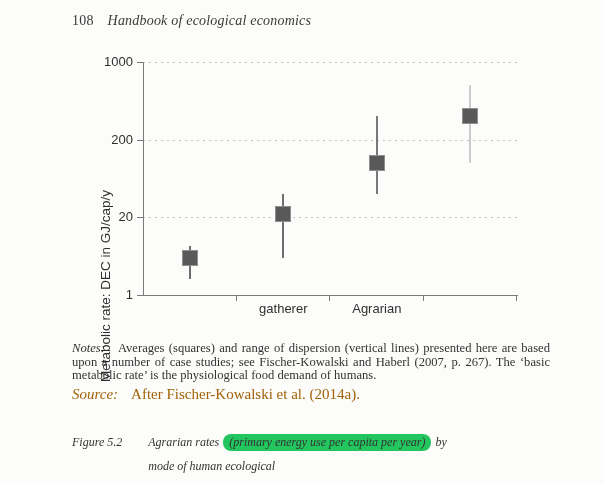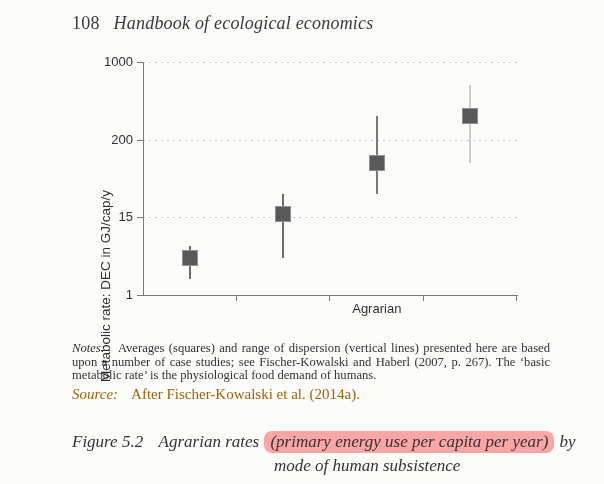--- a/index.html
+++ b/index.html
@@ -8,21 +8,21 @@
     background:#fcfcfa;
     overflow:hidden;
     position:relative;
     font-family:"Liberation Serif","DejaVu Serif",serif;
     color:#2f2f2f;
   }
   .page{position:absolute;inset:0;}
   
   .header{
     position:absolute;left:72px;top:13px;
-    font-size:18px;letter-spacing:.2px;color:#3a3a3a;
+    font-size:14px;letter-spacing:.2px;color:#3a3a3a;
     white-space:nowrap;
   }
   .header .pagenum{margin-right:14px;}
   .header .booktitle{font-style:italic;}
   
   .chart{position:absolute;inset:0;}
   .chart > div{position:absolute;}
   .ylabel{
     left:-104px;top:172px;width:420px;height:16px;
     transform:rotate(-90deg) translateX(-106px);
@@ -39,22 +39,22 @@
     color:#333;
   }
   .lab{font-style:italic;margin-right:13px;}
   .source{
     position:absolute;left:72px;top:386px;width:478px;
     font-size:15px;color:#a16207;white-space:nowrap;
   }
   
   .caption{
     position:absolute;left:72px;top:430px;
-    display:flex;gap:14px;
-    font-style:italic;font-size:17px;line-height:24px;color:#333;text-align:center;
+    display:flex;gap:26px;
+    font-style:italic;font-size:12px;line-height:24px;color:#333;
   }
   .cap-label{flex:none;}
   .cap-text{width:420px;}
   .hl{
     border-radius:8px;
     padding:1px 6px 2px 6px;
     margin:0 1px;
   }
 </style>
 </head>
@@ -69,32 +69,33 @@
   <div id="chart-layer" class="chart">
     <div class="ylabel">Metabolic rate: DEC in GJ/cap/y</div>
   <div style="position: absolute; left: 143px; top: 217.3px; width: 374px; height: 1px; background: repeating-linear-gradient(to right, rgb(196, 196, 196) 0px, rgb(196, 196, 196) 2px, transparent 2px, transparent 6px);"></div>
       <div style="position: absolute; left: 143px; top: 139.7px; width: 374px; height: 1px; background: repeating-linear-gradient(to right, rgb(196, 196, 196) 0px, rgb(196, 196, 196) 2px, transparent 2px, transparent 6px);"></div>
       <div style="position: absolute; left: 143px; top: 62px; width: 374px; height: 1px; background: repeating-linear-gradient(to right, rgb(196, 196, 196) 0px, rgb(196, 196, 196) 2px, transparent 2px, transparent 6px);"></div>
       <div style="position: absolute; left: 143px; top: 62px; width: 1px; height: 233px; background: rgb(122, 122, 122);"></div>
       <div style="position: absolute; left: 143px; top: 295px; width: 375px; height: 1px; background: rgb(122, 122, 122);"></div>
       <div style="position: absolute; left: 137px; top: 295px; width: 6px; height: 1px; background: rgb(122, 122, 122);"></div>
       <div style="position: absolute; left: 79px; top: 287px; width: 54px; text-align: right; font: 13px &quot;Liberation Sans&quot;, &quot;DejaVu Sans&quot;, sans-serif; color: rgb(48, 48, 48);">1</div>
       <div style="position: absolute; left: 137px; top: 217.3px; width: 6px; height: 1px; background: rgb(122, 122, 122);"></div>
-      <div style="position: absolute; left: 79px; top: 209.3px; width: 54px; text-align: right; font: 13px &quot;Liberation Sans&quot;, &quot;DejaVu Sans&quot;, sans-serif; color: rgb(48, 48, 48);">15</div>
+      <div style="position: absolute; left: 79px; top: 209.3px; width: 54px; text-align: right; font: 13px &quot;Liberation Sans&quot;, &quot;DejaVu Sans&quot;, sans-serif; color: rgb(48, 48, 48);">20</div>
       <div style="position: absolute; left: 137px; top: 139.7px; width: 6px; height: 1px; background: rgb(122, 122, 122);"></div>
       <div style="position: absolute; left: 79px; top: 131.7px; width: 54px; text-align: right; font: 13px &quot;Liberation Sans&quot;, &quot;DejaVu Sans&quot;, sans-serif; color: rgb(48, 48, 48);">200</div>
       <div style="position: absolute; left: 137px; top: 62px; width: 6px; height: 1px; background: rgb(122, 122, 122);"></div>
       <div style="position: absolute; left: 79px; top: 54px; width: 54px; text-align: right; font: 13px &quot;Liberation Sans&quot;, &quot;DejaVu Sans&quot;, sans-serif; color: rgb(48, 48, 48);">1000</div>
       <div style="position: absolute; left: 235.5px; top: 295px; width: 1px; height: 6px; background: rgb(122, 122, 122);"></div>
       <div style="position: absolute; left: 188.8px; top: 245.8px; width: 2px; height: 33.3px; background: rgb(109, 109, 109);"></div>
       <div style="position: absolute; left: 181.8px; top: 249.9px; width: 16px; height: 16px; background: rgb(89, 89, 89); border: 1px solid rgb(143, 143, 143); box-sizing: border-box;"></div>
       <div style="position: absolute; left: 329px; top: 295px; width: 1px; height: 6px; background: rgb(122, 122, 122);"></div>
       <div style="position: absolute; left: 282.3px; top: 194px; width: 2px; height: 64px; background: rgb(109, 109, 109);"></div>
       <div style="position: absolute; left: 275.3px; top: 206.1px; width: 16px; height: 16px; background: rgb(89, 89, 89); border: 1px solid rgb(143, 143, 143); box-sizing: border-box;"></div>
       <div style="position: absolute; left: 228.3px; top: 301px; width: 110px; text-align: center; font: 13px / 15.5px &quot;Liberation Sans&quot;, &quot;DejaVu Sans&quot;, sans-serif; color: rgb(48, 48, 48);">
+        <div>gatherer</div>
       </div>
       <div style="position: absolute; left: 422.5px; top: 295px; width: 1px; height: 6px; background: rgb(122, 122, 122);"></div>
       <div style="position: absolute; left: 375.8px; top: 116.3px; width: 2px; height: 77.7px; background: rgb(120, 120, 120);"></div>
       <div style="position: absolute; left: 368.8px; top: 155px; width: 16px; height: 16px; background: rgb(89, 89, 89); border: 1px solid rgb(143, 143, 143); box-sizing: border-box;"></div>
       <div style="position: absolute; left: 321.8px; top: 301px; width: 110px; text-align: center; font: 13px / 15.5px &quot;Liberation Sans&quot;, &quot;DejaVu Sans&quot;, sans-serif; color: rgb(48, 48, 48);">
         <div>Agrarian</div>
       </div>
       <div style="position: absolute; left: 516px; top: 295px; width: 1px; height: 6px; background: rgb(122, 122, 122);"></div>
       <div style="position: absolute; left: 469.3px; top: 85.4px; width: 2px; height: 77.7px; background: rgb(204, 204, 204);"></div>
       <div style="position: absolute; left: 462.3px; top: 108.3px; width: 16px; height: 16px; background: rgb(89, 89, 89); border: 1px solid rgb(143, 143, 143); box-sizing: border-box;"></div>
@@ -104,18 +105,18 @@
     <span class="lab">Notes:</span><span>Averages (squares) and range of dispersion (vertical lines) presented here are based upon a number of case studies; see Fischer-Kowalski and Haberl (2007, p. 267). The ‘basic metabolic rate’ is the physiological food demand of humans.</span>
   </div>
 
   <div class="source">
     <span class="lab">Source:</span><span>After Fischer-Kowalski et al. (2014a).</span>
   </div>
 
   <div class="caption">
     <div class="cap-label">Figure 5.2</div>
     <div class="cap-text">
-      <span>Agrarian rates </span><span class="hl" style="background: #fca5a5;">(primary energy use per capita per year)</span><span> by</span>
-      <div>mode of human subsistence</div>
+      <span>Agrarian rates </span><span class="hl" style="background: #22c55e;">(primary energy use per capita per year)</span><span> by</span>
+      <div>mode of human ecological</div>
     </div>
   </div>
 
 </div>
 
 </body></html>

